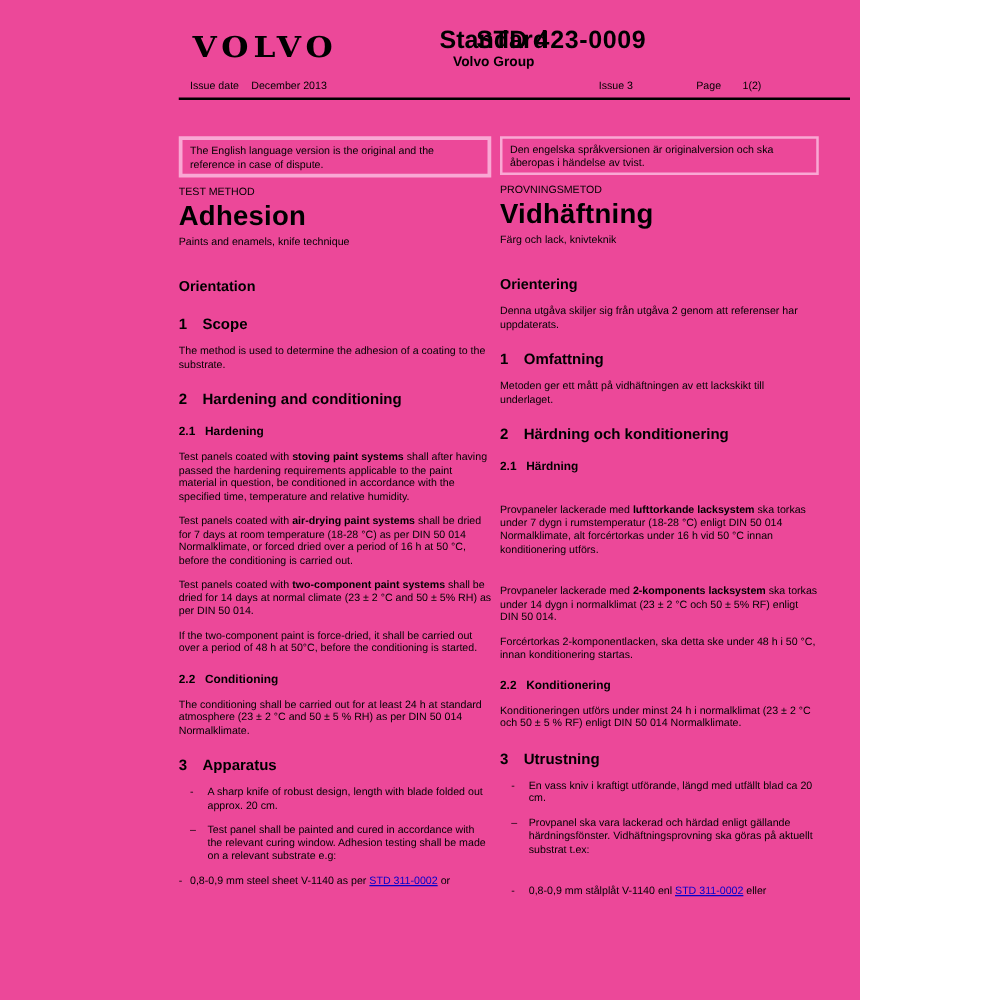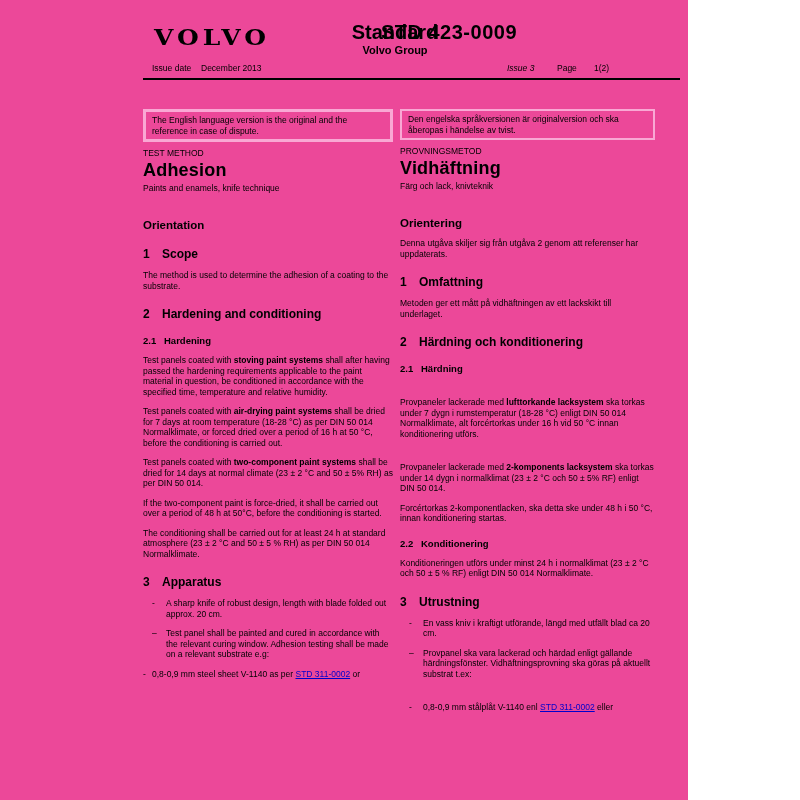--- a/index.html
+++ b/index.html
@@ -9,34 +9,34 @@
   
   .logo{position:absolute;left:154px;top:23px;font-family:"DejaVu Serif",serif;font-weight:bold;
         font-size:25px;letter-spacing:4px;transform:scaleY(0.92);}
   .doc-type{position:absolute;left:295px;top:21px;width:200px;text-align:center;font-size:20px;font-weight:bold;}
   .org{position:absolute;left:295px;top:44px;width:200px;text-align:center;font-size:11px;font-weight:bold;}
   .doc-number{position:absolute;top:21px;right:171px;font-size:20px;font-weight:bold;letter-spacing:0.5px;}
   .meta{position:absolute;top:63px;left:143px;width:537px;height:12px;font-size:8.5px;}
   .meta span{position:absolute;top:0;white-space:nowrap;}
   .m-issuedate-label{left:9px;}
   .m-issuedate{left:58px;}
-  .m-issue{left:364px;font-style:italic;}
+  .m-issue{left:336px;}
   .m-page{left:414px;}
   .m-pagenum{left:451px;}
   .rule{position:absolute;top:78px;left:143px;width:537px;height:2px;background:#000;}
 
   
   .col{position:absolute;top:109px;}
   .col-en{left:143px;width:250px;}
   .col-sv{left:400px;width:255px;}
   .notice-box{border:2px solid #f9a8d4;padding:3px 6px;font-size:8.5px;line-height:10.5px;margin-bottom:6px;}
   .col-en .notice-box{border-width:3px;}
 
   .kicker{font-size:8.5px;margin-top:5px;}
-  .title{font-size:18px;font-weight:bold;margin-top:2px;letter-spacing:0.2px;}
+  .title{font-size:22px;font-weight:bold;margin-top:2px;letter-spacing:0.2px;}
   .subtitle{font-size:8.5px;margin-top:2px;}
   .h0{font-size:11.5px;font-weight:bold;margin-top:26px;}
   .h1{font-size:12px;font-weight:bold;margin-top:16px;}
   .h1 .num{display:inline-block;min-width:19px;}
   .h2{font-size:9.5px;font-weight:bold;margin-top:14px;}
   .h2 .num{display:inline-block;min-width:21px;}
   p.para{font-size:8.5px;line-height:10.5px;margin:9px 0 0 0;}
   .b{font-weight:bold;}
   .gap-lg{margin-top:23px !important;}
   .bullet{display:flex;font-size:8.5px;line-height:10.5px;margin-top:9px;padding-left:9px;}
@@ -73,20 +73,21 @@
         <div class="subtitle">Paints and enamels, knife technique</div>
         <div class="h0">Orientation</div>
         <div class="h1"><span class="num">1</span><span>Scope</span></div>
         <p class="para"><span>The method is used to determine the adhesion of a coating to the substrate.</span></p>
         <div class="h1"><span class="num">2</span><span>Hardening and conditioning</span></div>
         <div class="h2"><span class="num">2.1</span><span>Hardening</span></div>
         <p class="para"><span>Test panels coated with </span><span class="b">stoving paint systems</span><span> shall after having passed the hardening requirements applicable to the paint material in question, be conditioned in accordance with the specified time, temperature and relative humidity.</span></p>
         <p class="para"><span>Test panels coated with </span><span class="b">air-drying paint systems</span><span> shall be dried for 7 days at room temperature (18-28 °C) as per DIN 50 014 Normalklimate, or forced dried over a period of 16 h at 50 °C, before the conditioning is carried out.</span></p>
         <p class="para"><span>Test panels coated with </span><span class="b">two-component paint systems</span><span> shall be dried for 14 days at normal climate (23 ± 2 °C and 50 ± 5% RH) as per DIN 50 014.</span></p>
         <p class="para"><span>If the two-component paint is force-dried, it shall be carried out over a period of 48 h at 50°C, before the conditioning is started.</span></p>
+        <div class="h2"><span class="num">2.2</span><span>Conditioning</span></div>
         <p class="para"><span>The conditioning shall be carried out for at least 24 h at standard atmosphere (23 ± 2 °C and 50 ± 5 % RH) as per DIN 50 014 Normalklimate.</span></p>
         <div class="h1"><span class="num">3</span><span>Apparatus</span></div>
         <div class="bullet">
           <span class="marker">-</span>
           <span class="btxt"><span>A sharp knife of robust design, length with blade folded out approx. 20 cm.</span></span>
         </div>
         <div class="bullet">
           <span class="marker">–</span>
           <span class="btxt"><span>Test panel shall be painted and cured in accordance with the relevant curing window. Adhesion testing shall be made on a relevant substrate e.g:</span></span>
         </div>

